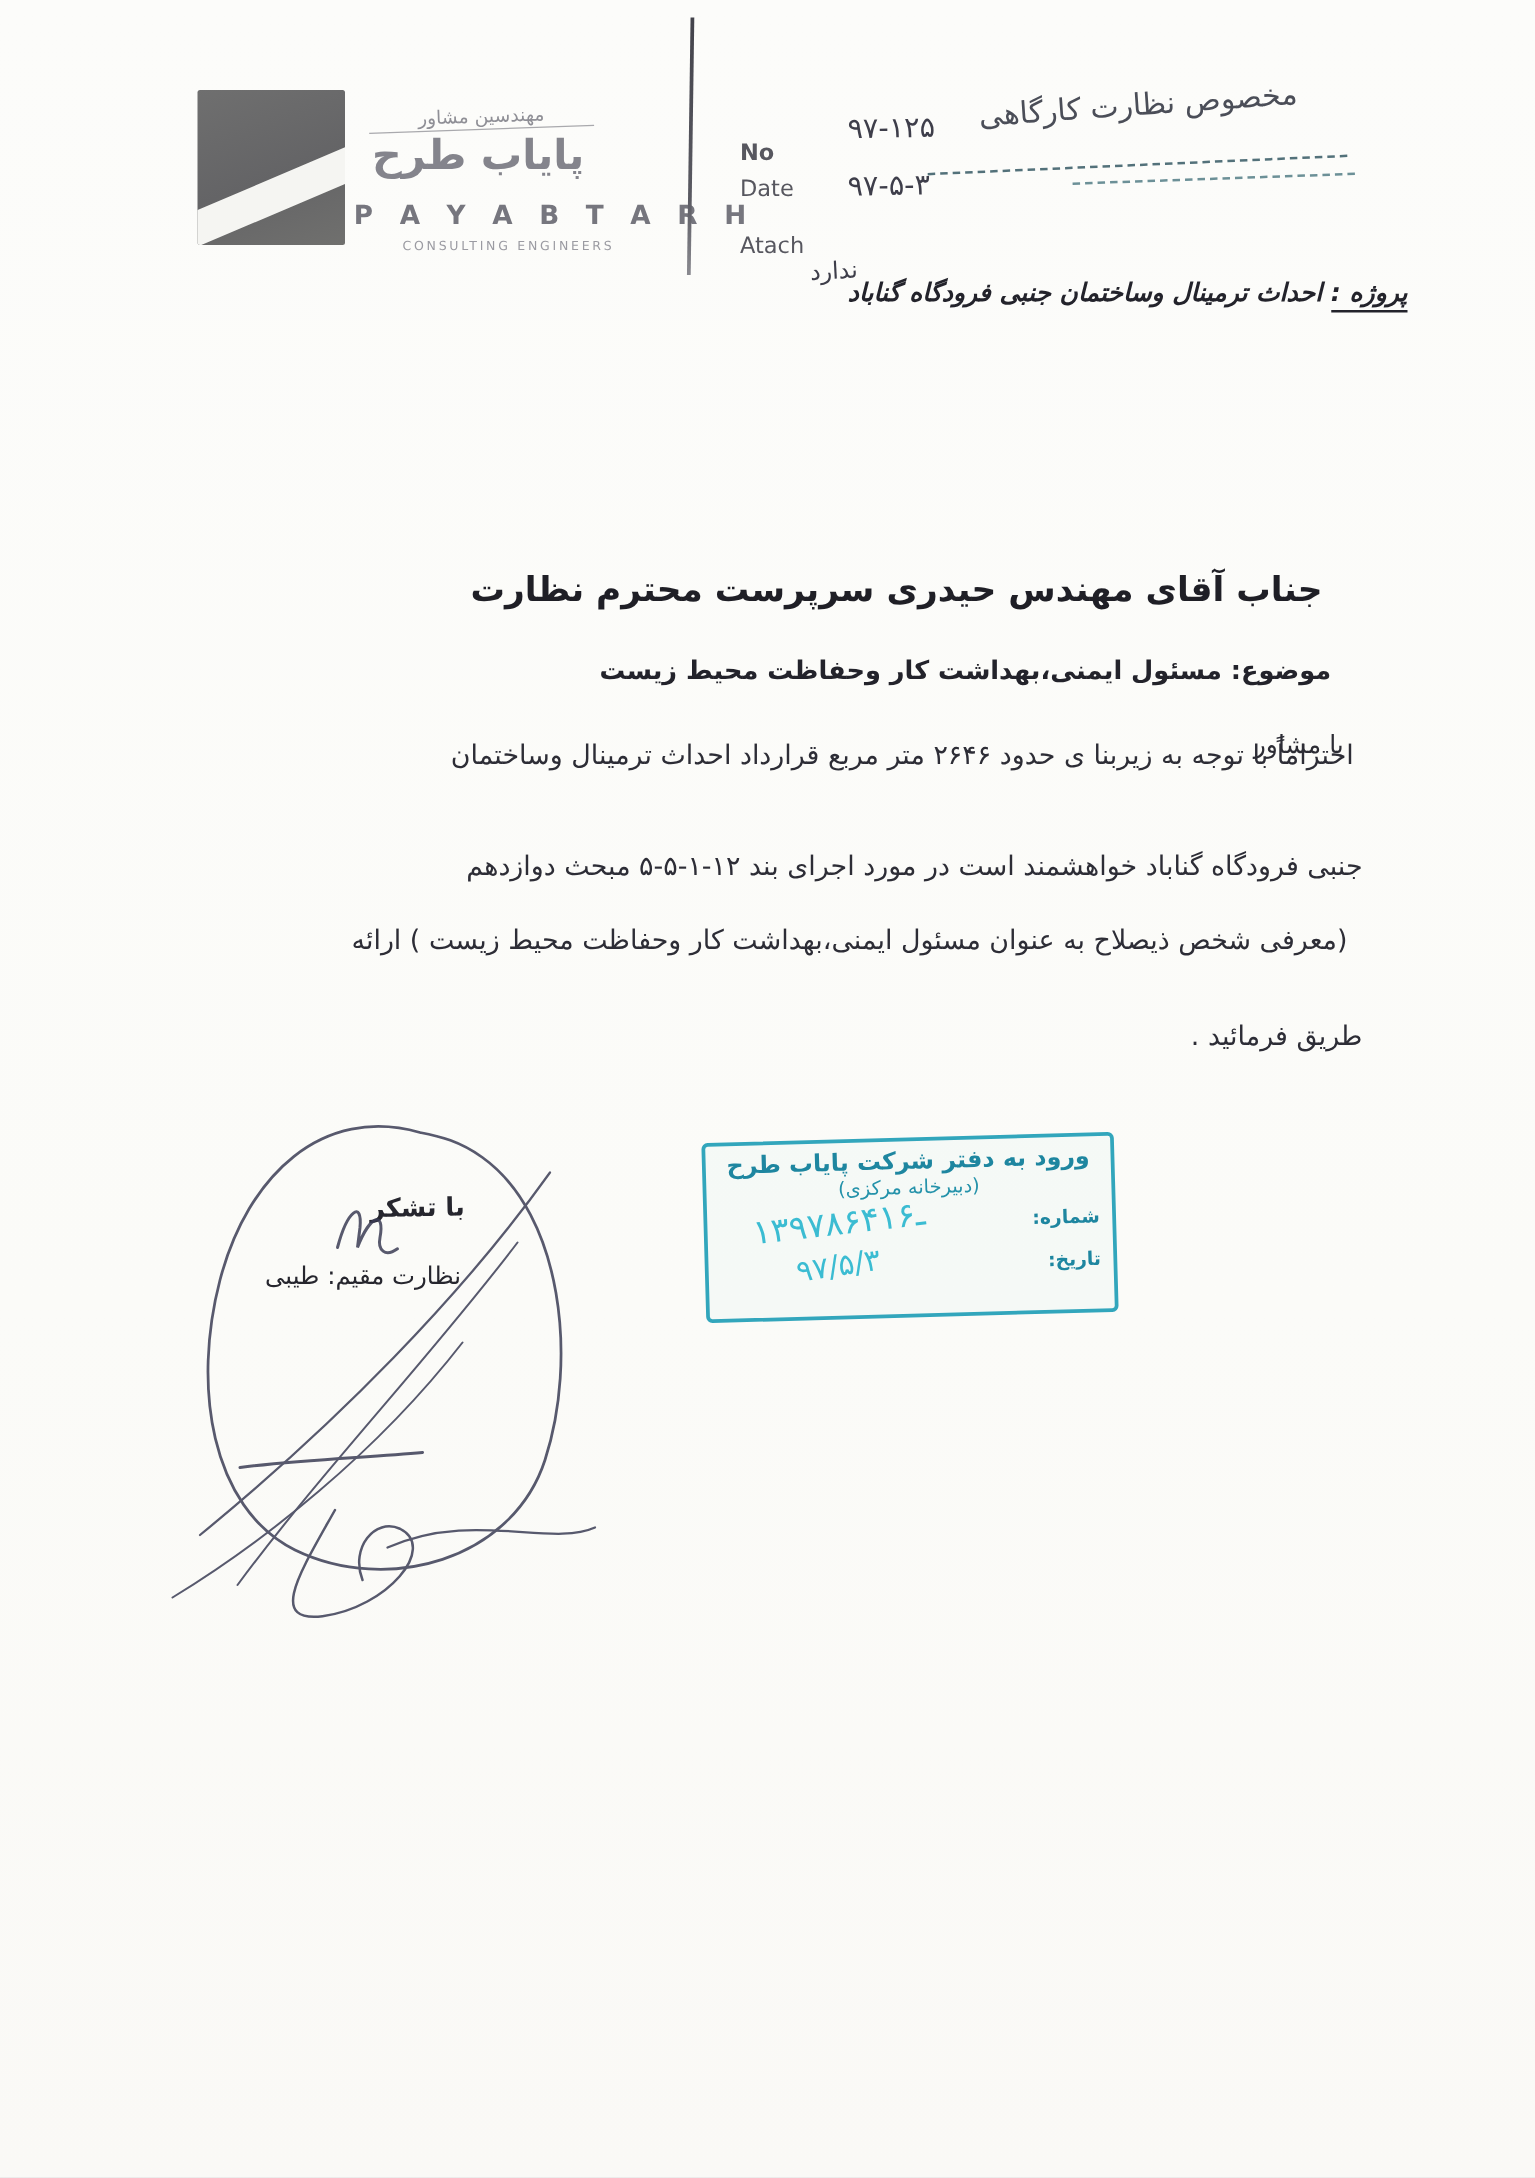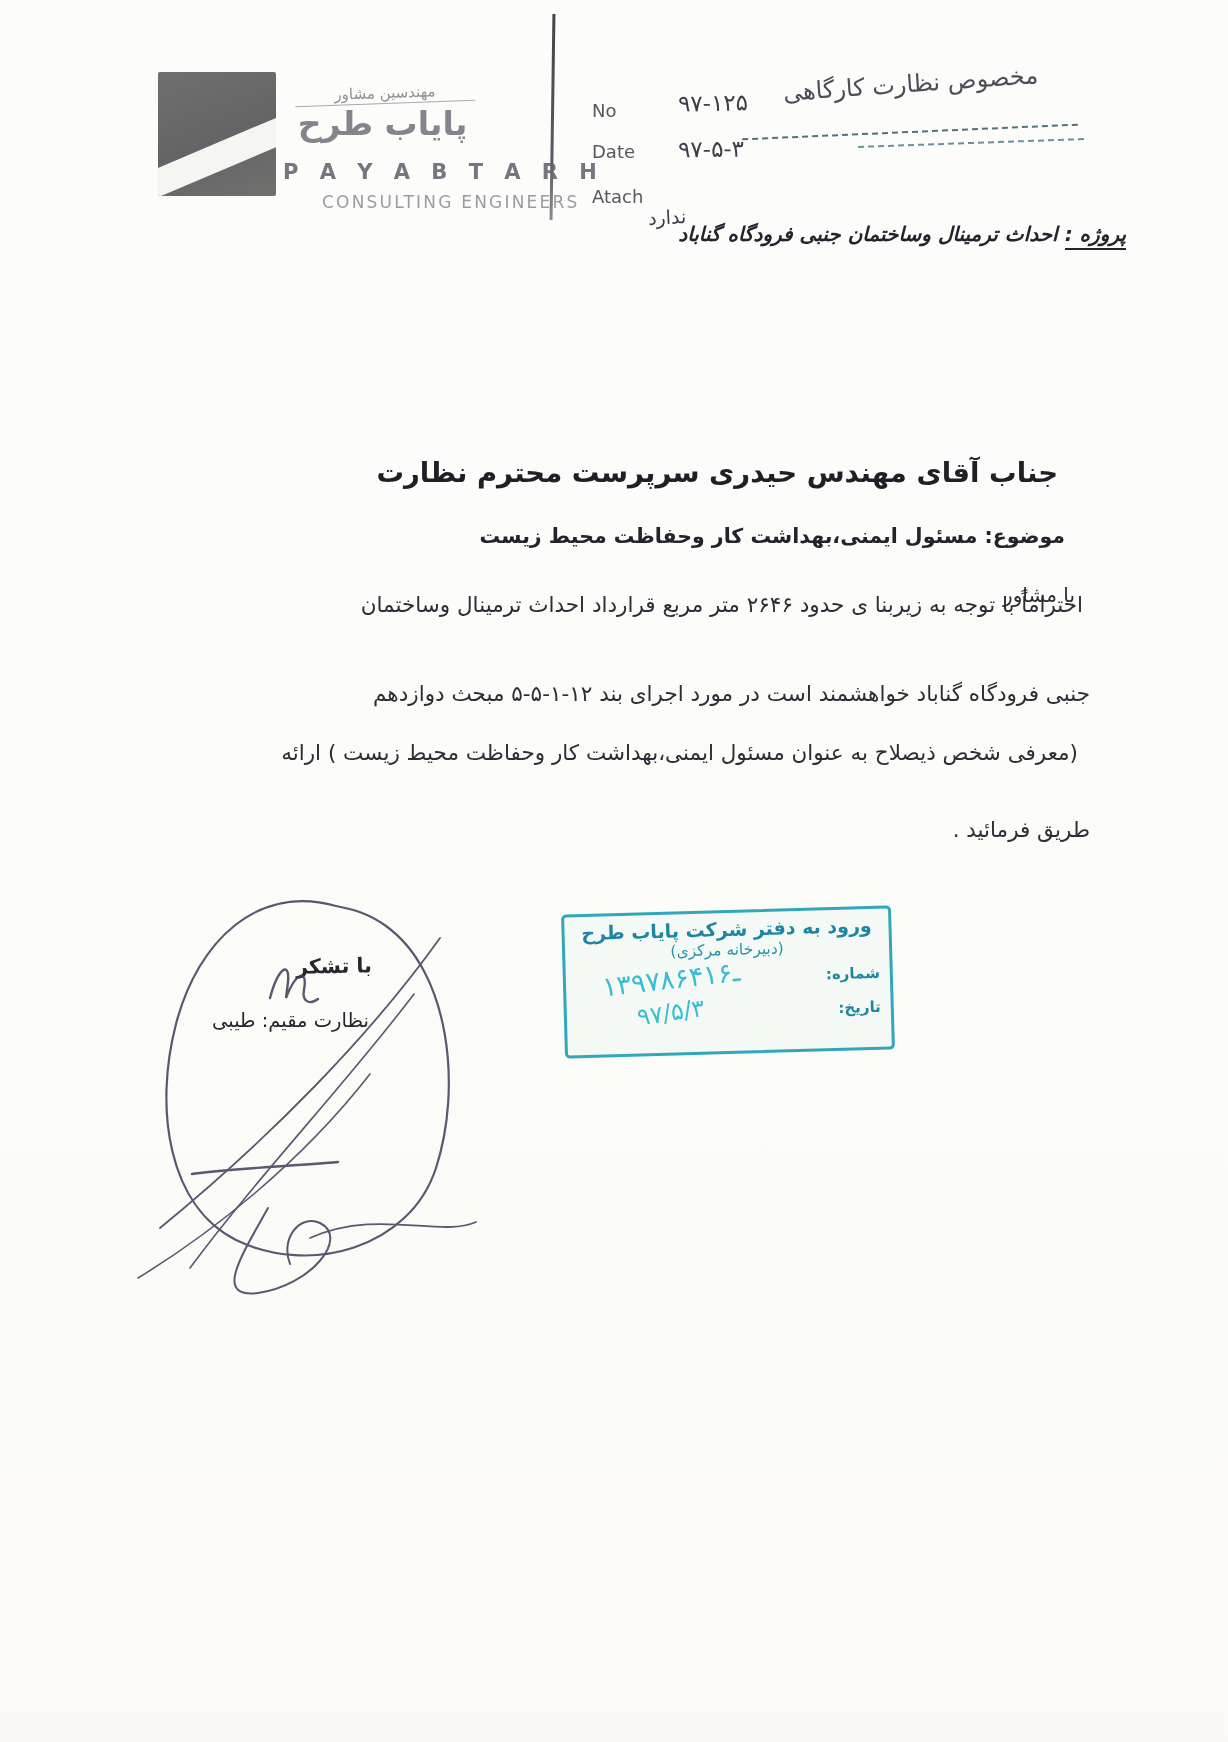--- a/index.html
+++ b/index.html
@@ -30,21 +30,21 @@
   }
   #brand-fa{
     position:absolute;left:290px;top:104px;width:185px;text-align:center;
     font-size:33px;font-weight:bold;color:#84848c;
   }
   #brand-en{
     position:absolute;left:283px;top:160px;font-size:21px;font-weight:bold;
     letter-spacing:7px;color:#76767e;
   }
   #brand-en-sub{
-    position:absolute;left:322px;top:192px;font-size:17px;
+    position:absolute;left:322px;top:192px;font-size:10px;
     letter-spacing:2.2px;color:#9b9ba2;
   }
   #divider-v{
     position:absolute;left:551px;top:14px;width:2.5px;height:206px;
     background:linear-gradient(180deg,#43434b 0%,#5a5a62 70%,#8a8a90 100%);
     transform:rotate(0.8deg);
   }
   .field-label{font-size:18px;color:#57575f;}
   .hand{color:#3e3e4a;letter-spacing:1px;}
   #annotation{
@@ -97,21 +97,21 @@
   <div id="logo-box">
     <div id="logo-stripe"></div>
   </div>
   <div id="brand-fa-small" class="rtl">مهندسین مشاور</div>
   <div id="brand-fa" class="rtl">پایاب طرح</div>
   <div id="brand-en">P A Y A B T A R H</div>
   <div id="brand-en-sub">CONSULTING ENGINEERS</div>
 
   <div id="divider-v"></div>
 
-  <div class="abs field-label" style="left:592px;top:100px;">No</div>
+  <div class="abs field-label" style="left:592px;top:112px;font-weight:bold;">No</div>
   <div class="abs hand ltr" style="left:678px;top:90px;font-size:23px;transform:rotate(-1deg);">۹۷-۱۲۵</div>
   <div class="abs field-label" style="left:592px;top:141px;">Date</div>
   <div class="abs hand ltr" style="left:678px;top:136px;font-size:23px;transform:rotate(-1deg);">۹۷-۵-۳</div>
   <div class="abs field-label" style="left:592px;top:186px;">Atach</div>
   <div class="abs hand rtl" style="left:648px;top:206px;font-size:19px;transform:rotate(-3deg);">ندارد</div>
 
   <div id="annotation" class="rtl">مخصوص نظارت کارگاهی</div>
   <div class="dash-line" style="left:742px;top:131px;width:336px;transform:rotate(-2.5deg);"></div>
   <div class="dash-line" style="left:858px;top:142px;width:226px;border-top-color:#6c9097;border-top-width:2px;transform:rotate(-2deg);"></div>
 

